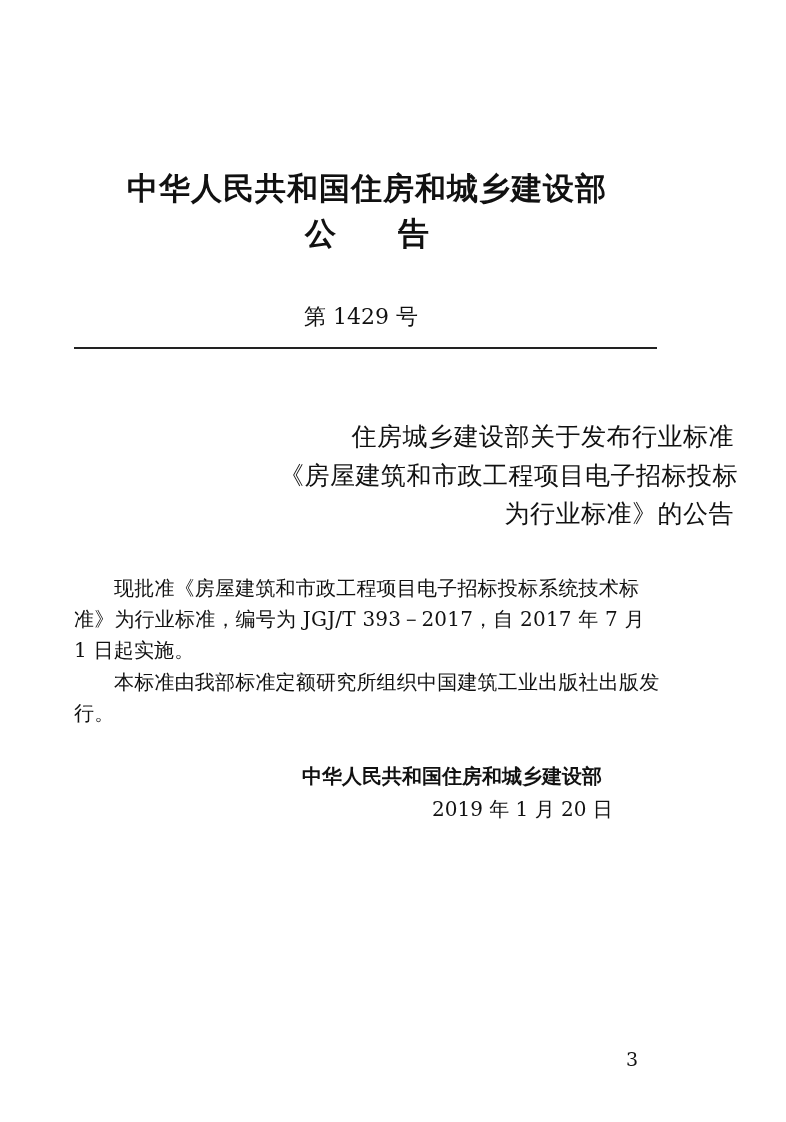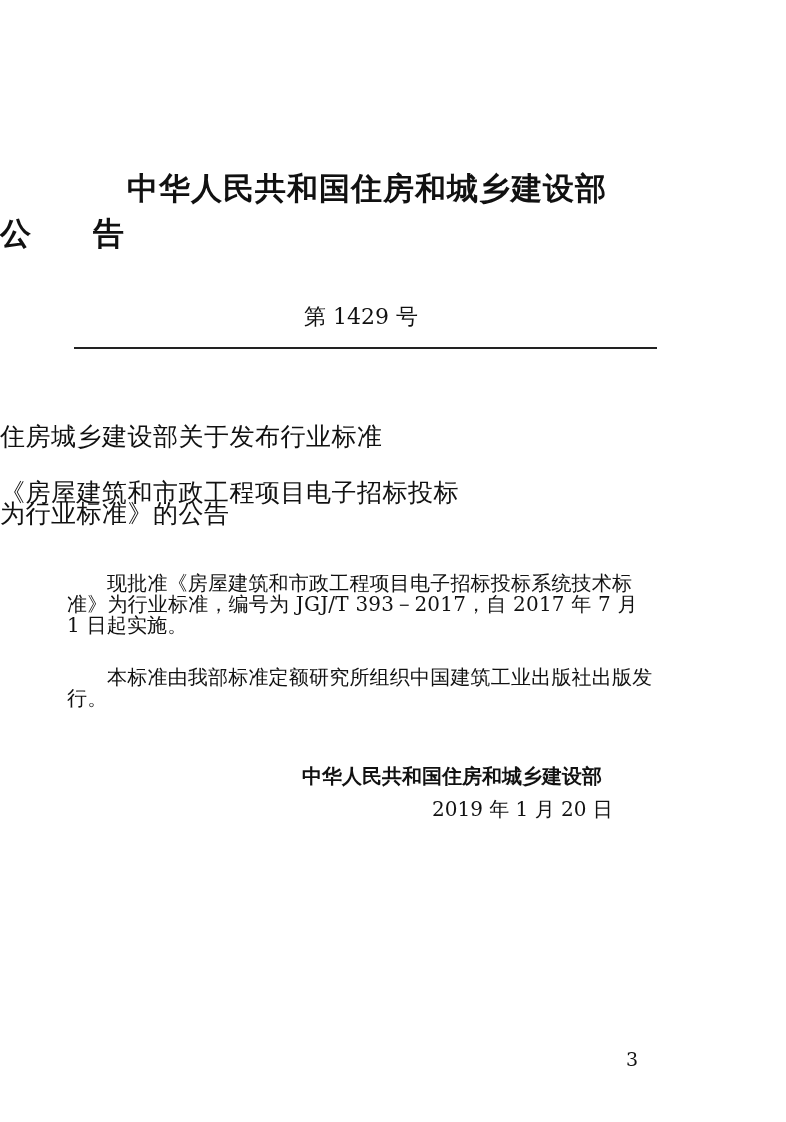--- a/index.html
+++ b/index.html
@@ -23,21 +23,21 @@
       font-family: "DejaVu Sans", "Liberation Sans", sans-serif;
       font-weight: bold;
       font-size: 31px;
       line-height: 40px;
       letter-spacing: 1px;
       padding-right: 52px;
       box-sizing: border-box;
     }
     .doc-type {
       left: 0; width: 786px; top: 213px;
-      text-align: left;
+      text-align: center;
       font-family: "DejaVu Sans", "Liberation Sans", sans-serif;
       font-weight: bold;
       font-size: 31px;
       line-height: 40px;
       padding-right: 52px;
       box-sizing: border-box;
       word-spacing: 0;
       text-decoration: underline;
     }
     .doc-type span { display: inline-block; }
@@ -52,35 +52,35 @@
       box-sizing: border-box;
     }
     .rule {
       left: 74px; top: 347px;
       width: 583px; height: 0;
       border-top: 2px solid #222222;
     }
 
     .title-line {
       left: 0; width: 786px;
-      text-align: left;
+      text-align: right;
       font-size: 25px;
       line-height: 36px;
       padding-right: 52px;
       box-sizing: border-box;
       letter-spacing: 0.5px;
     }
     .t1 { top: 419px; }
-    .t2 { top: 458px; padding-right: 33px; margin-top: 17px; }
+    .t2 { top: 458px; padding-right: 48px; }
     .t3 { top: 496px; }
 
     .body-text {
-      left: 67px; width: 586px;
+      left: 74px; width: 586px;
       font-size: 20px;
-      line-height: 21px;
+      line-height: 31px;
       white-space: normal;
       letter-spacing: 0.2px;
     }
     .p1 { top: 573px; text-indent: 40px; }
     .p2 { top: 667px; text-indent: 40px; }
 
     .sign-org {
       left: 302px; top: 762px;
       font-family: "DejaVu Sans", "Liberation Sans", sans-serif;
       font-weight: bold;

